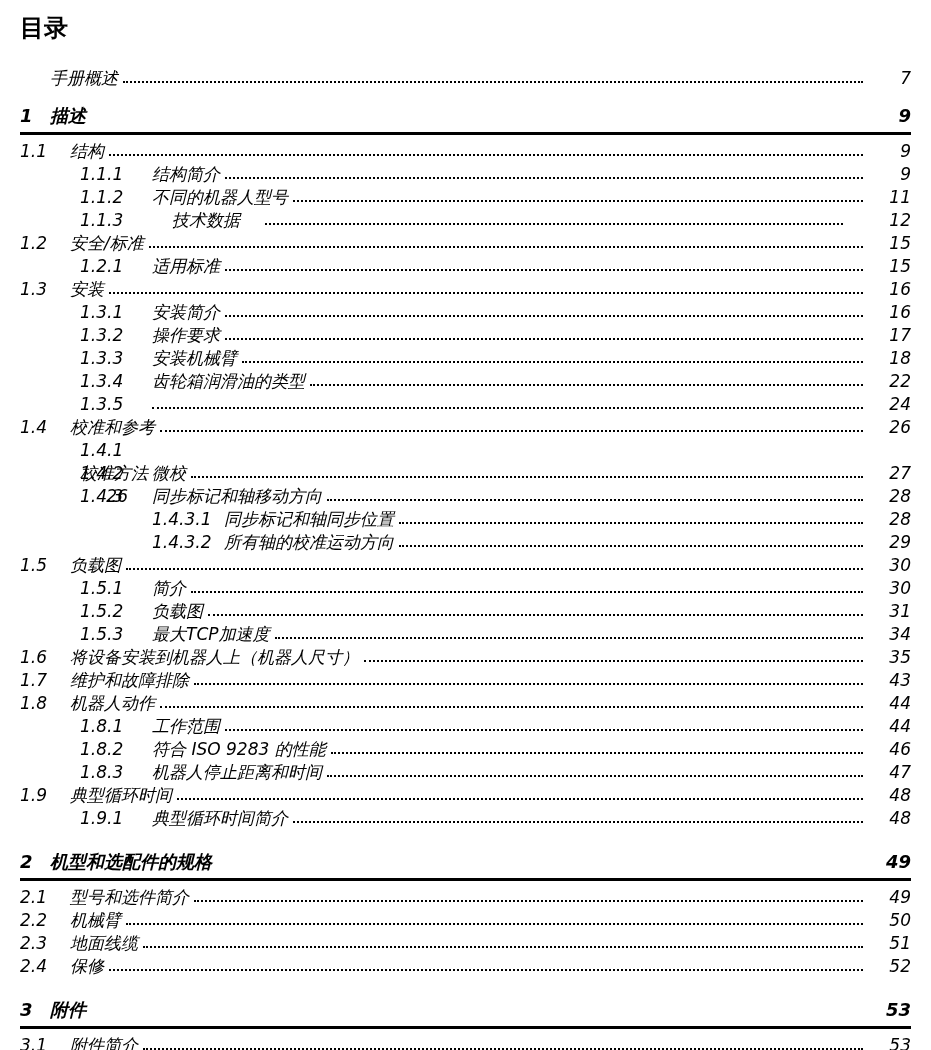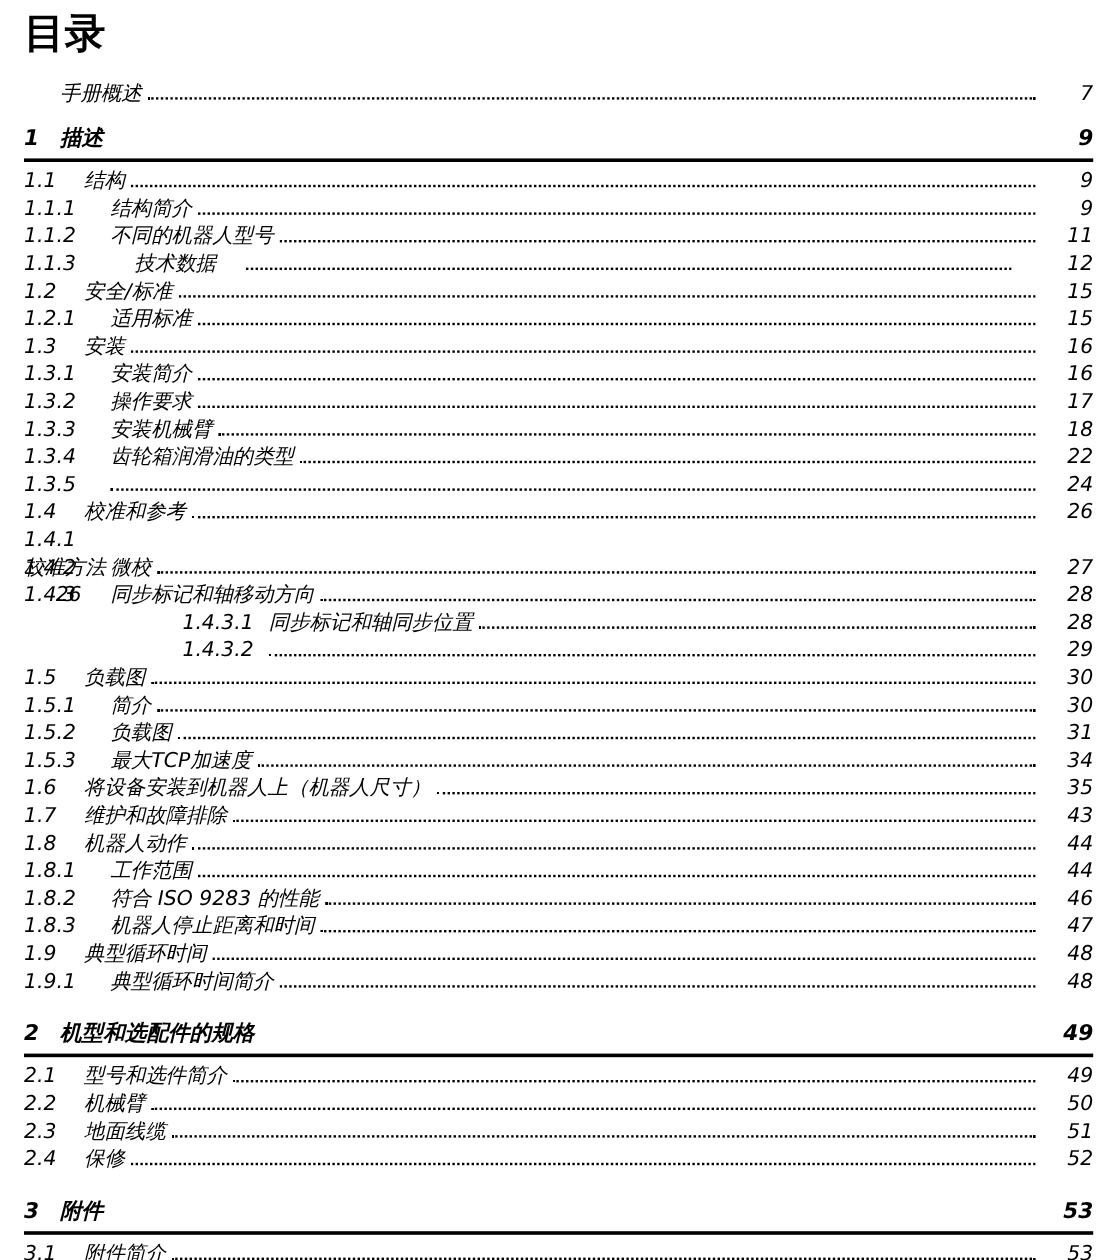--- a/index.html
+++ b/index.html
@@ -22,21 +22,21 @@
     height: 1050px;
     box-sizing: border-box;
     padding: 0;
   }
 
   
   .toc-title {
     position: absolute;
     left: 20px;
     top: 8px;
-    font-size: 34px;
+    font-size: 24px;
     font-weight: bold;
     letter-spacing: 0px;
     line-height: 40px;
   }
 
   
   .row {
     position: absolute;
     left: 20px;
     width: 891px;
@@ -99,21 +99,21 @@
     width: 891px;
     height: 0;
     border-top: 3px solid #000;
   }
 
   
   .lvl2 .num   { width: 50px; }
   .lvl2 .title { }
 
   
-  .lvl3 .num   { width: 72px; }
+  .lvl3 .num   { width: 72px; margin-left: 60px; }
   .lvl3 .title { }
 
   
   .lvl4 .num   { width: 72px; margin-left: 132px; }
   .lvl4 .title { }
 </style>
 </head>
 <body>
 
 <div class="page">
@@ -228,20 +228,21 @@
         <span class="page-no">28</span>
       </div>
       <div class="row lvl4" style="top: 508px;">
         <span class="num">1.4.3.1</span>
         <span class="title">同步标记和轴同步位置</span>
         <span class="leader"></span>
         <span class="page-no">28</span>
       </div>
       <div class="row lvl4" style="top: 531px;">
         <span class="num">1.4.3.2</span>
+        <span class="title">所有轴的校准运动方向</span>
         <span class="leader"></span>
         <span class="page-no">29</span>
       </div>
       <div class="row lvl2" style="top: 554px;">
         <span class="num">1.5</span>
         <span class="title">负载图</span>
         <span class="leader"></span>
         <span class="page-no">30</span>
       </div>
       <div class="row lvl3" style="top: 577px;">

